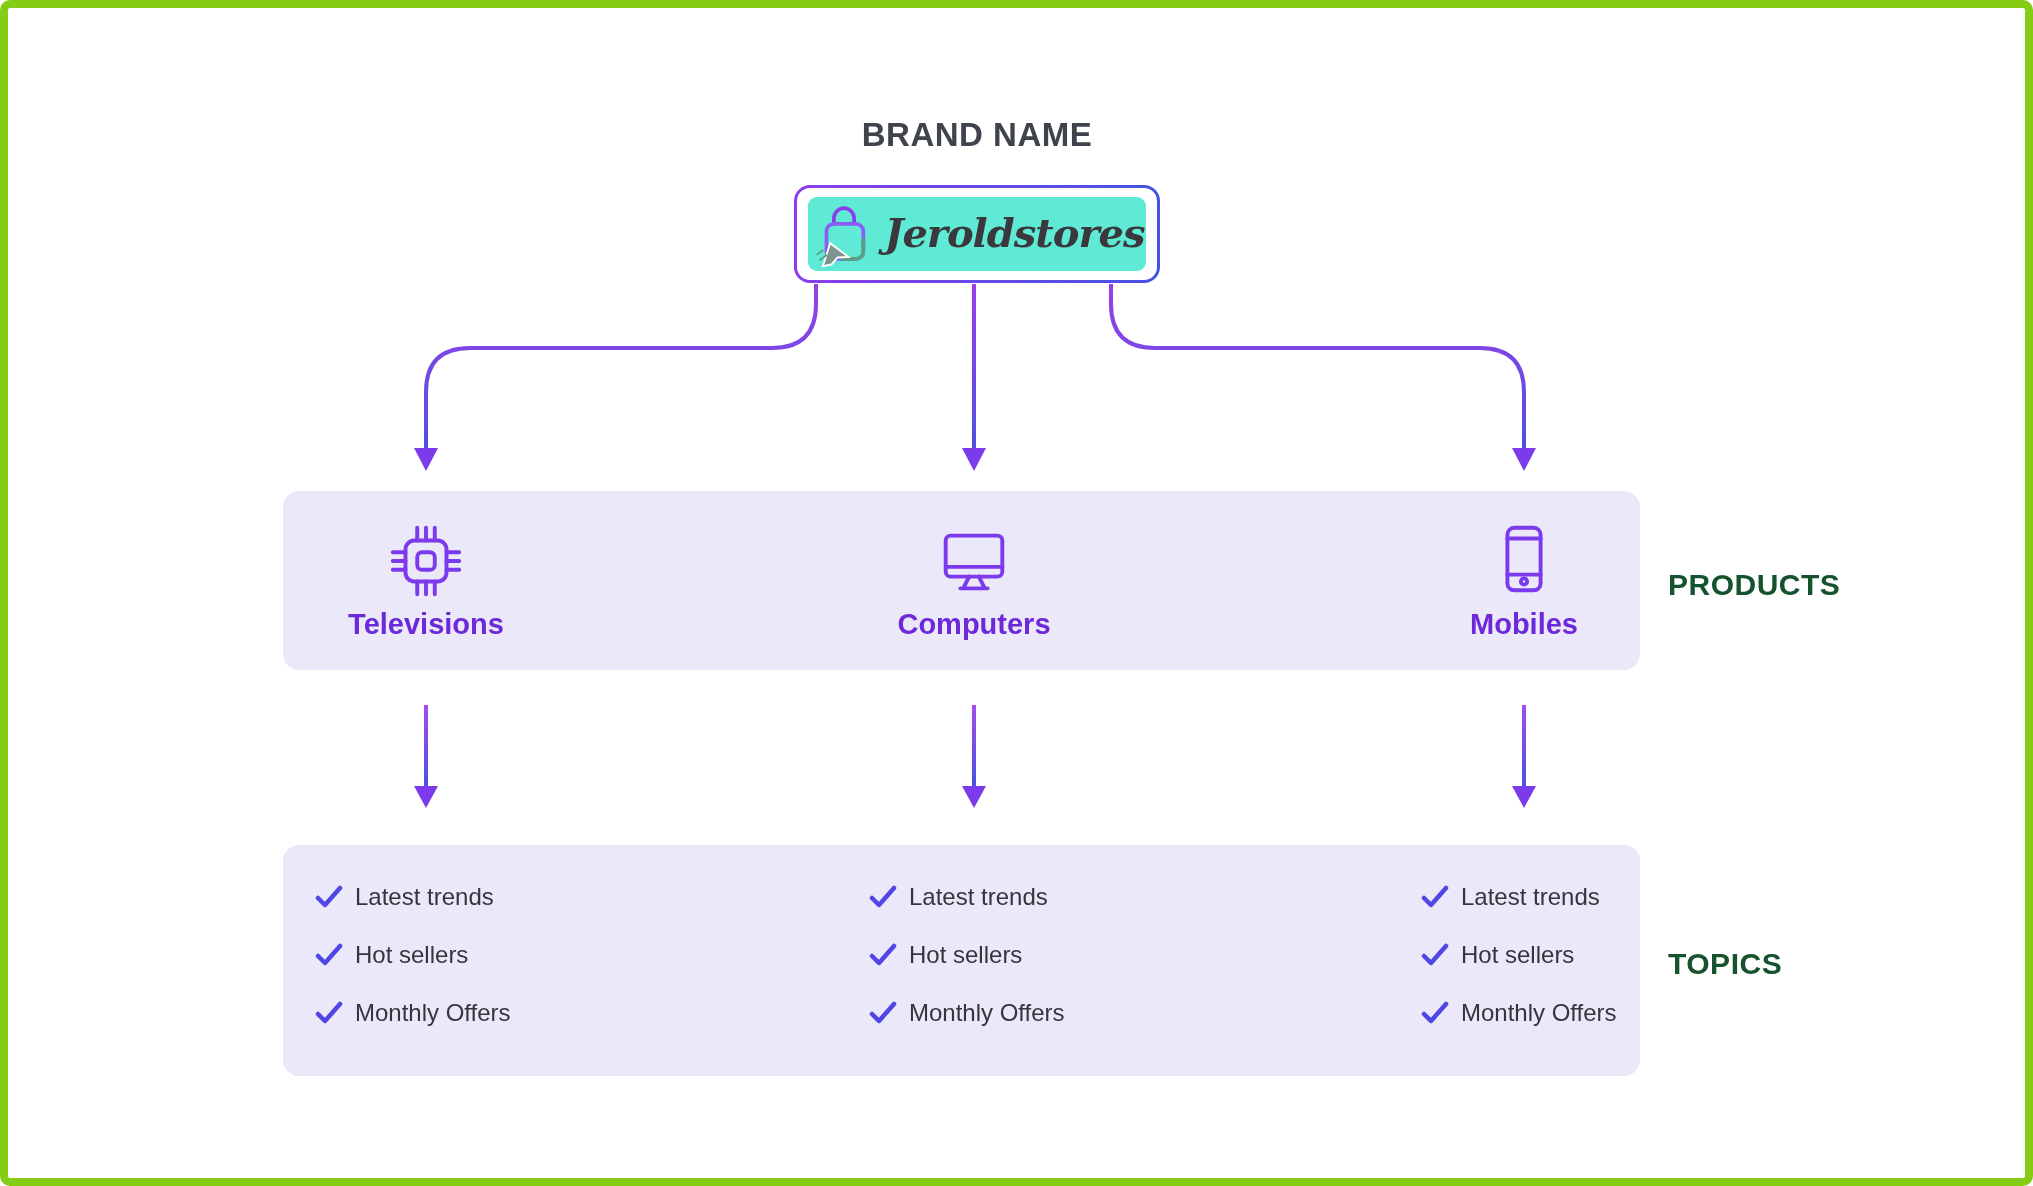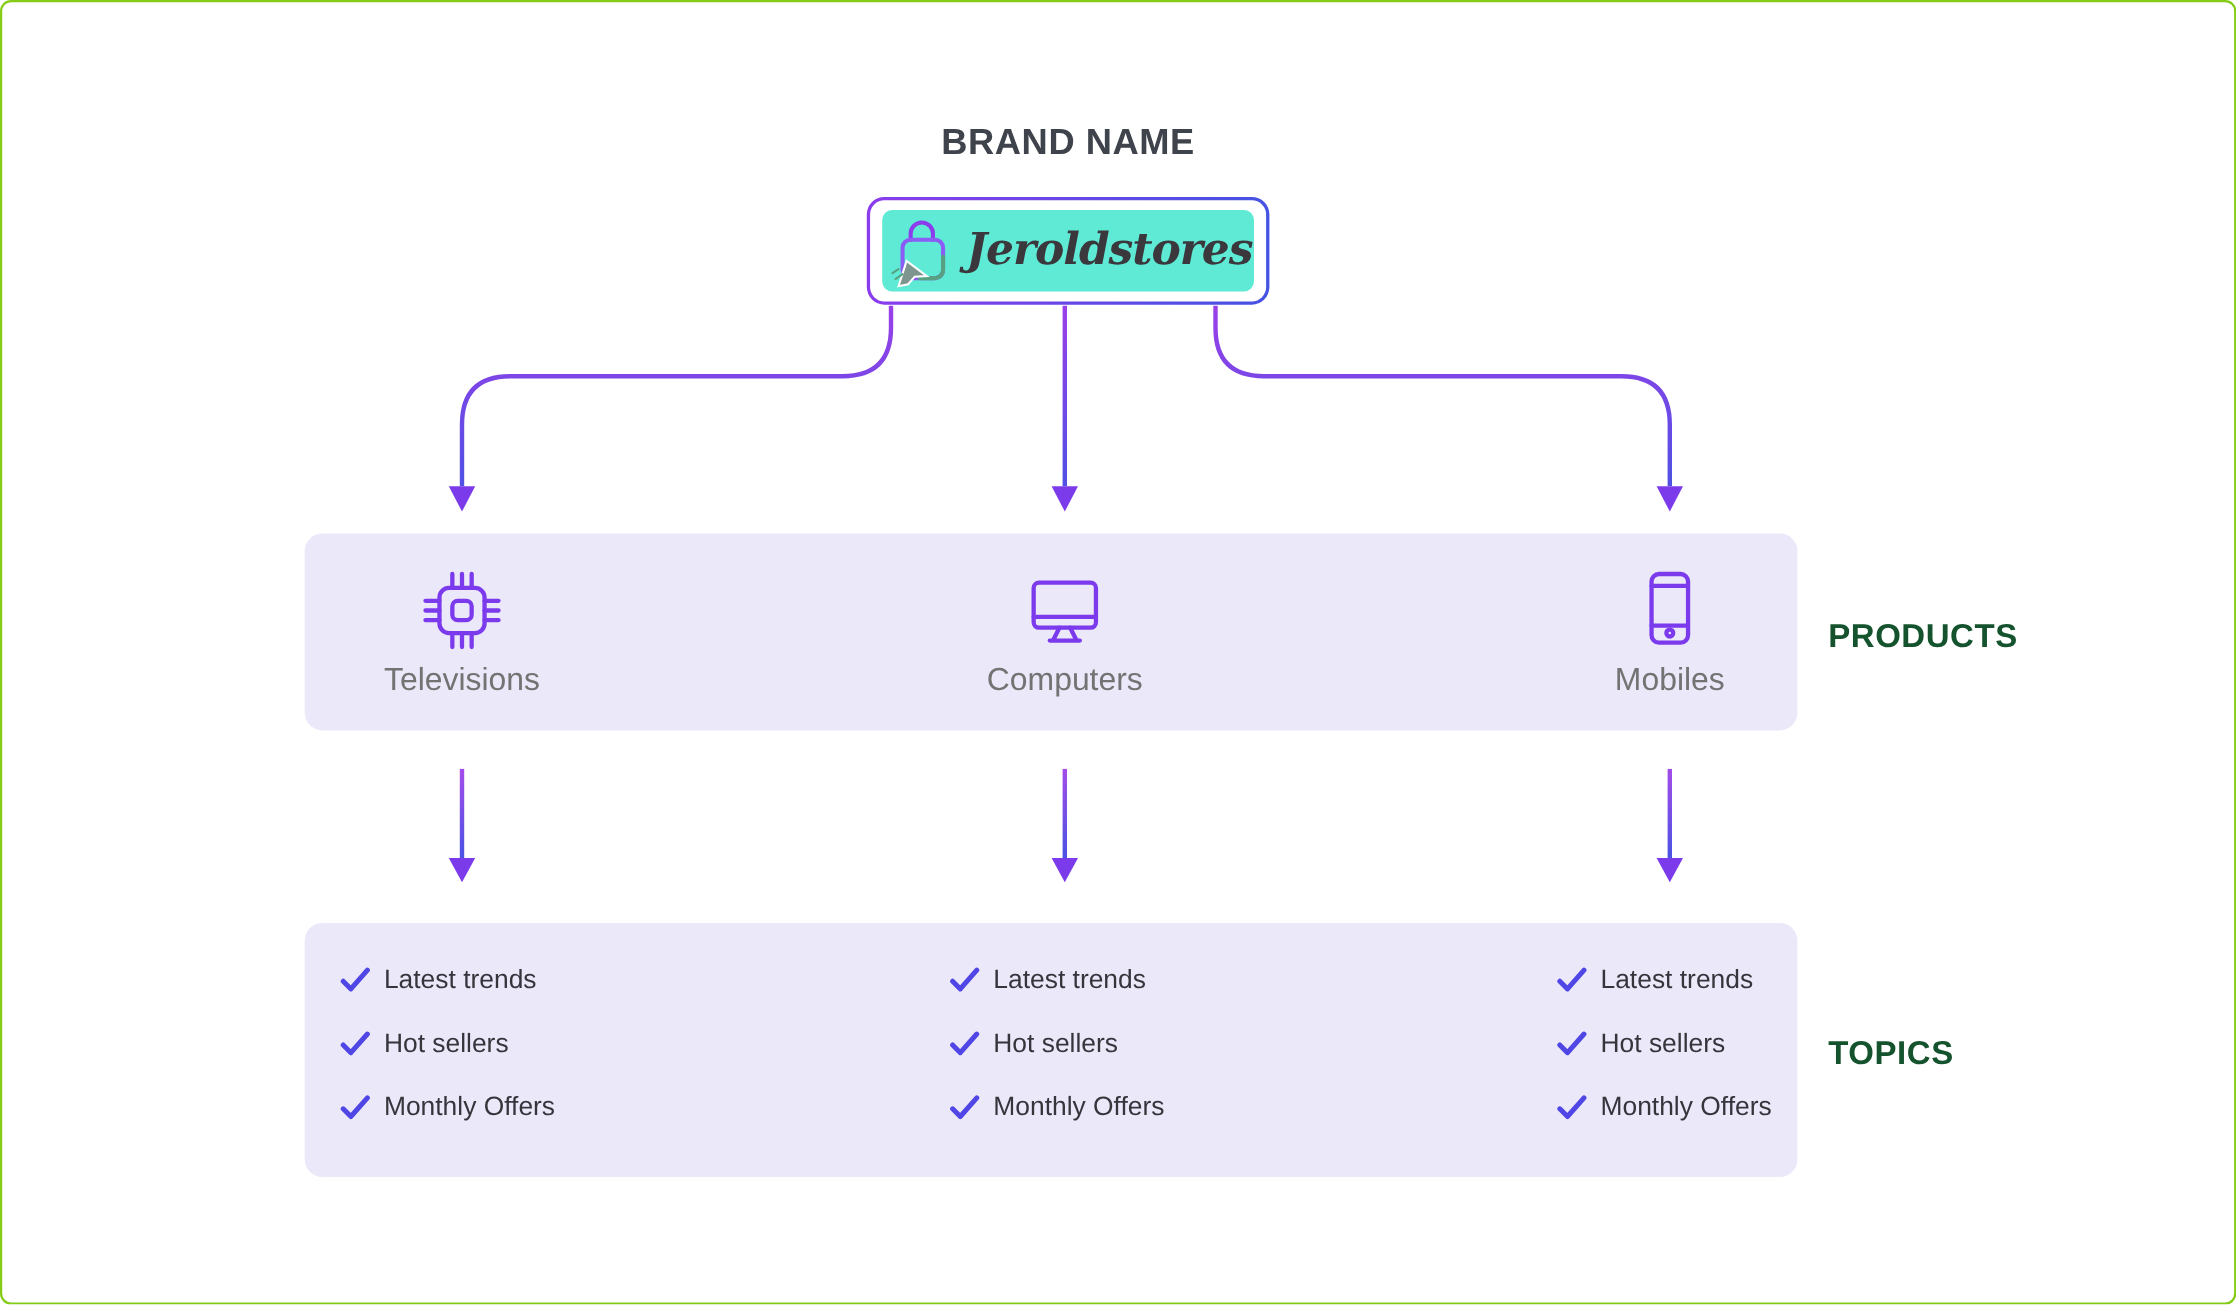--- a/index.html
+++ b/index.html
@@ -3,21 +3,21 @@
 <meta charset="utf-8">
 <style>
   * { margin:0; padding:0; box-sizing:border-box; }
   html,body { background:#ffffff; }
   body {
     width:2033px; height:1186px; position:relative;
     font-family:"Liberation Sans", sans-serif;
   }
   .frame {
     position:absolute; inset:0; background:#ffffff;
-    border:2px solid #84cc16; border-radius:10px; overflow:hidden;
+    border:8px solid #84cc16; border-radius:10px; overflow:hidden;
   }
   .diagram-title {
     position:absolute; left:786px; top:108px; width:366px;
     text-align:center; font-size:33px; font-weight:600;
     color:#3f434b; letter-spacing:0.5px;
   }
   
   .brand-box {
     position:absolute; left:786px; top:177px; width:366px; height:98px;
     border-radius:16px; padding:3px;
@@ -36,21 +36,21 @@
   .band {
     position:absolute; left:275px; width:1357px;
     background:#ebe8fa; border-radius:16px;
   }
   .band.products { top:483px; height:179px; }
   .band.topics   { top:837px; height:231px; }
   .product-col {
     position:absolute; top:0; height:100%; width:300px;
     display:flex; flex-direction:column; align-items:center; justify-content:center;
   }
-  .product-col .label { font-size:29px; color:#737373; margin-top:6px; }
+  .product-col .label { font-size:29px; color:#6d28d9; margin-top:6px;font-weight:bold; }
   .product-icon { width:82px; height:82px; }
   .topic-col {
     position:absolute; top:34px; display:flex; flex-direction:column; gap:23px;
   }
   .topic-row { display:flex; align-items:center; gap:12px; height:35px; }
   .topic-row .label { font-size:24px; color:#37353c; }
   .section-label {
     position:absolute; left:1660px; font-size:30px; font-weight:700;
     color:#14532d; letter-spacing:0.5px;
   }

